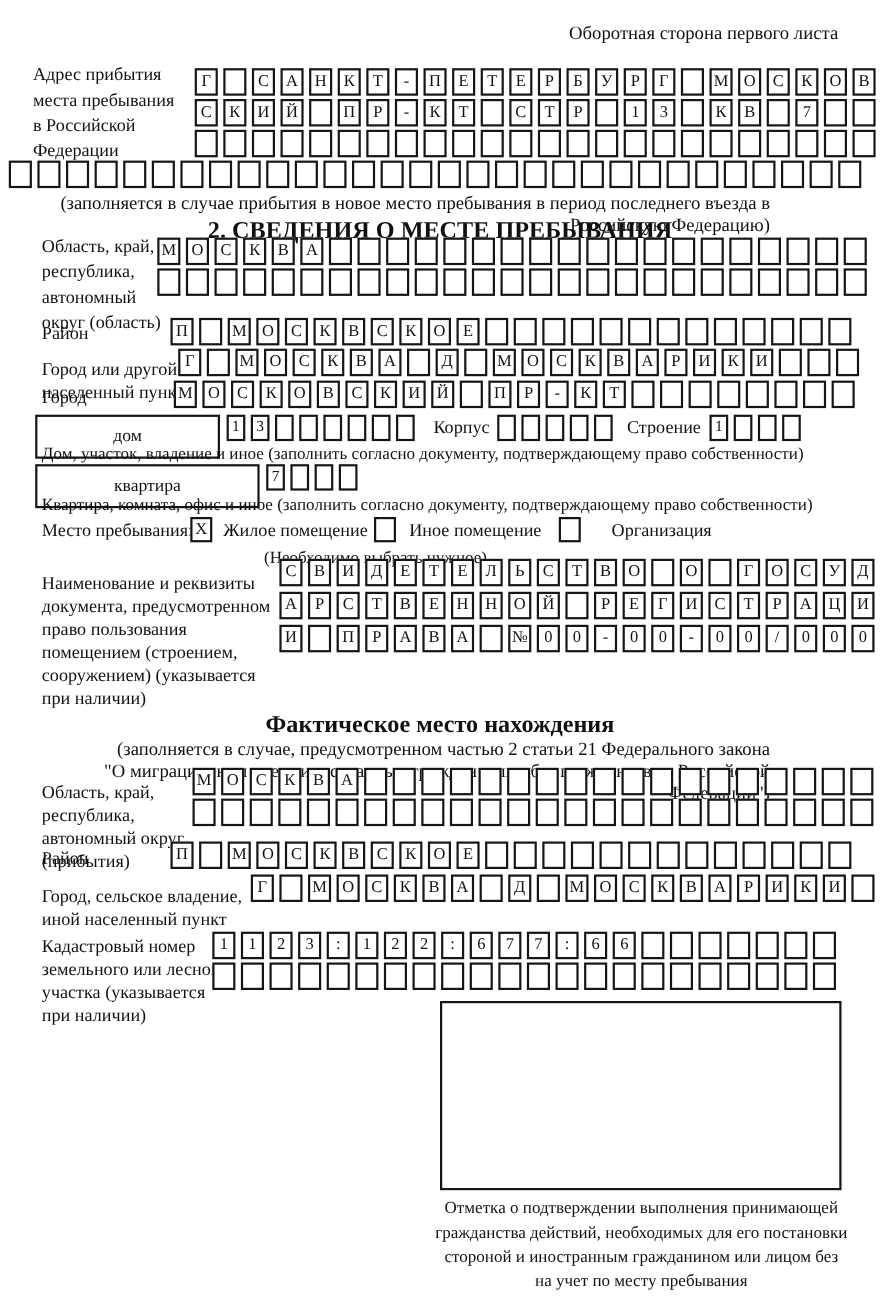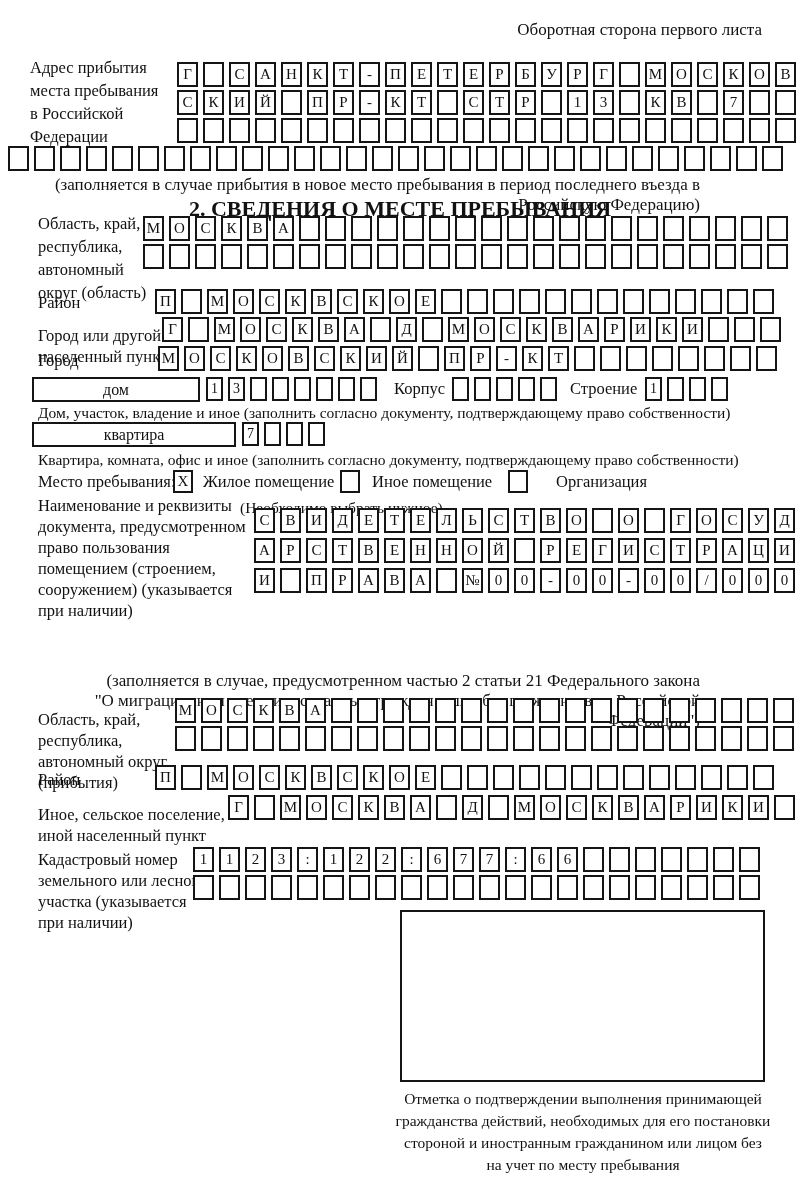--- a/index.html
+++ b/index.html
@@ -17,21 +17,21 @@
   .heading{width:800px;text-align:center;font-weight:bold;font-size:22px;}
   .center-note{width:700px;text-align:right;font-size:17px;}
   .grid{display:flex;gap:5px;}
   .cell{
     flex:0 0 auto;box-sizing:border-box;
     width:21px;height:25px;border:2px solid #151515;background:#fff;
     font-size:15px;line-height:21px;text-align:center;font-family:"Liberation Serif",serif;
   }
   .small-grid .cell{width:17px;height:24px;font-size:14px;line-height:20px;}
   .boxfield{
-    box-sizing:border-box;border:2px solid #151515;height:25px;background:#fff;
+    box-sizing:border-box;border:2px solid #151515;height:40px;background:#fff;
     display:flex;align-items:center;justify-content:center;
     font-size:16px;
   }
   .checkbox{
     display:inline-block;box-sizing:border-box;width:20px;height:23px;
     border:2px solid #151515;background:#fff;text-align:center;
     font-size:15px;line-height:19px;vertical-align:middle;
   }
   .stay-lbl{font-size:16.5px;white-space:nowrap;}
   .stamp-box{box-sizing:border-box;border:2px solid #151515;background:#fff;}
@@ -355,21 +355,21 @@
 
   <div class="abs stay-lbl" style="left:38px;top:472px">Место пребывания:</div>
   <span class="abs checkbox" style="left:173px;top:470px">X</span>
   <div class="abs stay-lbl" style="left:203px;top:472px">Жилое помещение</div>
   <span class="abs checkbox" style="left:340px;top:470px"></span>
   <div class="abs stay-lbl" style="left:372px;top:472px">Иное помещение</div>
   <span class="abs checkbox" style="left:508px;top:470px"></span>
   <div class="abs stay-lbl" style="left:556px;top:472px">Организация</div>
   <div class="abs caption" style="left:240px;top:499px">(Необходимо выбрать нужное)</div>
 
-  <div class="abs lbl2" style="left:38px;top:484px">
+  <div class="abs lbl2" style="left:38px;top:508px">
     <div>Наименование и реквизиты</div>
     <div>документа, предусмотренном</div>
     <div>право пользования</div>
     <div>помещением (строением,</div>
     <div>сооружением) (указывается</div>
     <div>при наличии)</div>
   </div>
   <div class="abs grid" style="left:254px;top:508px">
       <span class="cell">С</span>
       <span class="cell">В</span>
@@ -433,20 +433,21 @@
       <span class="cell">0</span>
       <span class="cell">-</span>
       <span class="cell">0</span>
       <span class="cell">0</span>
       <span class="cell">/</span>
       <span class="cell">0</span>
       <span class="cell">0</span>
       <span class="cell">0</span>
     </div>
 
+  <div class="abs heading" style="left:0;top:645px">Фактическое место нахождения</div>
   <div class="abs center-note" style="left:0;top:671px">(заполняется в случае, предусмотренном частью 2 статьи 21 Федерального закона</div>
   <div class="abs center-note" style="left:0;top:691px">"О миграционном учете иностранных граждан и лиц без гражданства в Российской Федерации")</div>
 
   <div class="abs lbl2" style="left:38px;top:698px">
     <div>Область, край,</div>
     <div>республика,</div>
     <div>автономный округ</div>
     <div>(прибытия)</div>
   </div>
   <div class="abs grid" style="left:175px;top:698px">
@@ -524,21 +525,21 @@
       <span class="cell"></span>
       <span class="cell"></span>
       <span class="cell"></span>
       <span class="cell"></span>
       <span class="cell"></span>
       <span class="cell"></span>
       <span class="cell"></span>
     </div>
 
   <div class="abs lbl2" style="left:38px;top:793px">
-    <div>Иное, сельское поселение,</div>
+    <div>Город, сельское владение,</div>
     <div>иной населенный пункт</div>
   </div>
   <div class="abs grid" style="left:228px;top:795px">
       <span class="cell">Г</span>
       <span class="cell"></span>
       <span class="cell">М</span>
       <span class="cell">О</span>
       <span class="cell">С</span>
       <span class="cell">К</span>
       <span class="cell">В</span>

